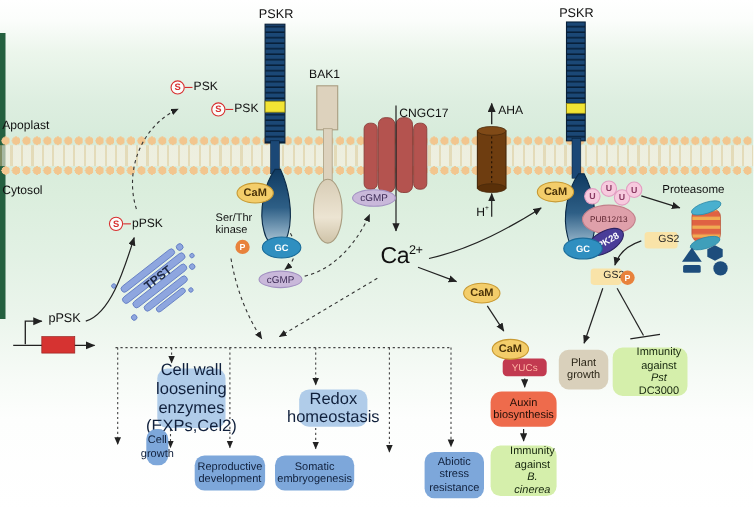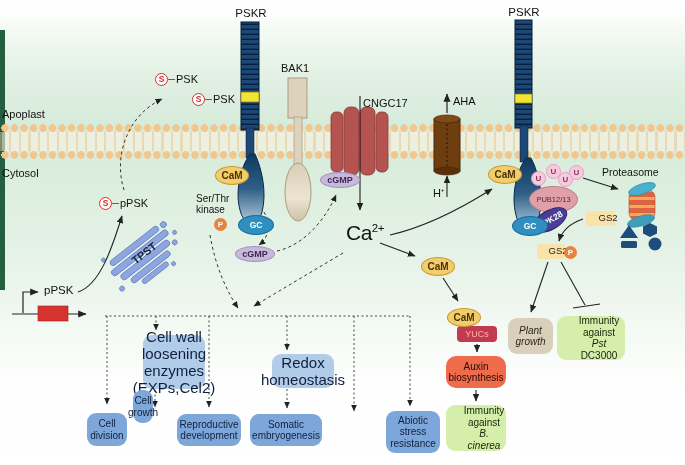--- a/index.html
+++ b/index.html
@@ -10,31 +10,31 @@
       #d6ebda 28%,#dbeedd 38%,#e2f1e4 50%,#ebf5ec 62%,#f5faf5 72%,#fdfefd 82%,#ffffff 100%);
   }
   .edgebar{position:absolute;left:0;top:30px;width:5px;height:260px;background:#24603f;}
   .mem{position:absolute;left:0;width:685px;}
   .mem-dots{height:10px;background-image:radial-gradient(circle 4px at 5px 5px,#f2c68f 92%,rgba(0,0,0,0) 96%);background-size:9.5px 10px;background-repeat:repeat-x;}
   .mem-mid{height:19px;background:repeating-linear-gradient(90deg,rgba(242,198,143,.45) 0 2px,rgba(252,241,226,.6) 2px 9.5px);}
   svg.layer{position:absolute;left:0;top:0;z-index:3;pointer-events:none;}
   .lbl{position:absolute;font-size:11px;color:#111;white-space:nowrap;z-index:5;text-align:center;}
   .pill{position:absolute;display:flex;align-items:center;justify-content:center;border-radius:50%;z-index:5;box-sizing:border-box;}
   .cam{width:34px;height:19px;background:#f3cd6a;border:1.5px solid #c89a33;font-size:10px;font-weight:bold;color:#4a3208;}
-  .cgmp{width:40px;height:16px;background:#c9b8da;border:1px solid #a391c2;font-size:9px;font-weight:bold;color:#3c2a55;}
+  .cgmp{width:40px;height:16px;background:#c9b8da;border:1px solid #a391c2;font-size:9px;font-weight:normal;color:#3c2a55;}
   .gc{width:36px;height:20px;background:#2f8fc0;border:1px solid #1b6c99;color:#fff;font-size:8.5px;font-weight:bold;}
   .pcirc{width:13px;height:13px;background:#e8823c;color:#fff;font-size:8px;font-weight:bold;}
   .ucirc{width:15px;height:15px;background:#f7cade;border:1px solid #e39ec2;color:#8a3a62;font-size:8px;font-weight:bold;}
   .pub{width:49px;height:27px;background:#dfa0aa;border:1px solid #c27f8a;color:#5d2430;font-size:7.5px;}
   .cpk{width:38px;height:20px;background:#4a3d98;border:1px solid #2c2361;color:#fff;font-size:8.5px;font-weight:bold;transform:rotate(-30deg);}
   .box{position:absolute;display:flex;align-items:center;justify-content:center;text-align:center;border-radius:9px;color:#10203c;z-index:5;box-sizing:border-box;padding:2px;line-height:1.15;}
   .blue{background:#7da7da;font-size:10px;}
   .blue-light{background:#b0cce9;font-size:15px;margin-left:16px;}
   .green{background:#d5efab;font-size:10px;color:#15250d;padding-left:18px;}
-  .tan{background:#d9d0bb;font-size:10px;color:#2c2618;font-style:italic;}
+  .tan{background:#d9d0bb;font-size:10px;color:#2c2618;}
   .auxin{background:#ee6b4c;font-size:10px;color:#200d06;border-radius:10px;}
   .yucs{background:#c23a50;color:#ffb5a4;font-size:9px;font-weight:normal;border-radius:4px;width:40px;height:16px;}
   .gs2{background:#f9e3a8;font-size:9.5px;color:#222;border-radius:3px;padding-left:16px;}
   .spsk{position:absolute;display:flex;align-items:center;height:14px;z-index:5;}
   .scirc{width:13px;height:13px;border-radius:50%;border:1.5px solid #d82f2f;color:#d82f2f;background:rgba(255,255,255,.85);font-size:8.5px;font-weight:bold;display:flex;align-items:center;justify-content:center;box-sizing:border-box;}
   .sdash{width:7px;height:0;border-top:1.5px solid #d82f2f;}
   .psktxt{font-size:11px;color:#111;margin-left:1px;white-space:nowrap;}
   .it{font-style:italic;}
   sup{font-size:.55em;}
   .ca{position:absolute;font-size:21px;color:#111;z-index:5;letter-spacing:-.5px;}
@@ -232,21 +232,20 @@
   <div class="pill pub" style="left:529px;top:186px">PUB12/13</div>
   <div class="pill cpk" style="left:531px;top:210px">CPK28</div>
   <div class="pill gc" style="left:512px;top:216px">GC</div>
 
   <div class="box gs2" style="left:586px;top:211px;width:30px;height:15px">GS2</div>
   <div class="box gs2" style="left:537px;top:244px;width:28px;height:15px">GS2</div>
   <div class="pill pcirc" style="left:564px;top:246px">P</div>
 
   <div class="box blue-light" style="left:127px;top:335px;width:62px;height:54px">Cell wall loosening enzymes (EXPs,Cel2)</div>
   <div class="box blue-light" style="left:256px;top:354px;width:62px;height:34px">Redox homeostasis</div>
-  <div class="box blue" style="left:87px;top:413px;width:40px;height:33px">Cell division</div>
   <div class="box blue" style="left:133px;top:390px;width:20px;height:33px">Cell growth</div>
   <div class="box blue" style="left:177px;top:414px;width:64px;height:32px">Reproductive development</div>
   <div class="box blue" style="left:250px;top:414px;width:72px;height:32px">Somatic embryogenesis</div>
   <div class="box blue" style="left:386px;top:411px;width:54px;height:42px">Abiotic stress resistance</div>
 
   <div class="box yucs" style="left:457px;top:326px">YUCs</div>
   <div class="pill cam" style="left:447px;top:308px">CaM</div>
   <div class="box auxin" style="left:446px;top:356px;width:60px;height:32px">Auxin biosynthesis</div>
   <div class="box green" style="left:446px;top:405px;width:60px;height:46px">
     <span><span>Immunity against </span><span class="it">B. cinerea</span></span>

